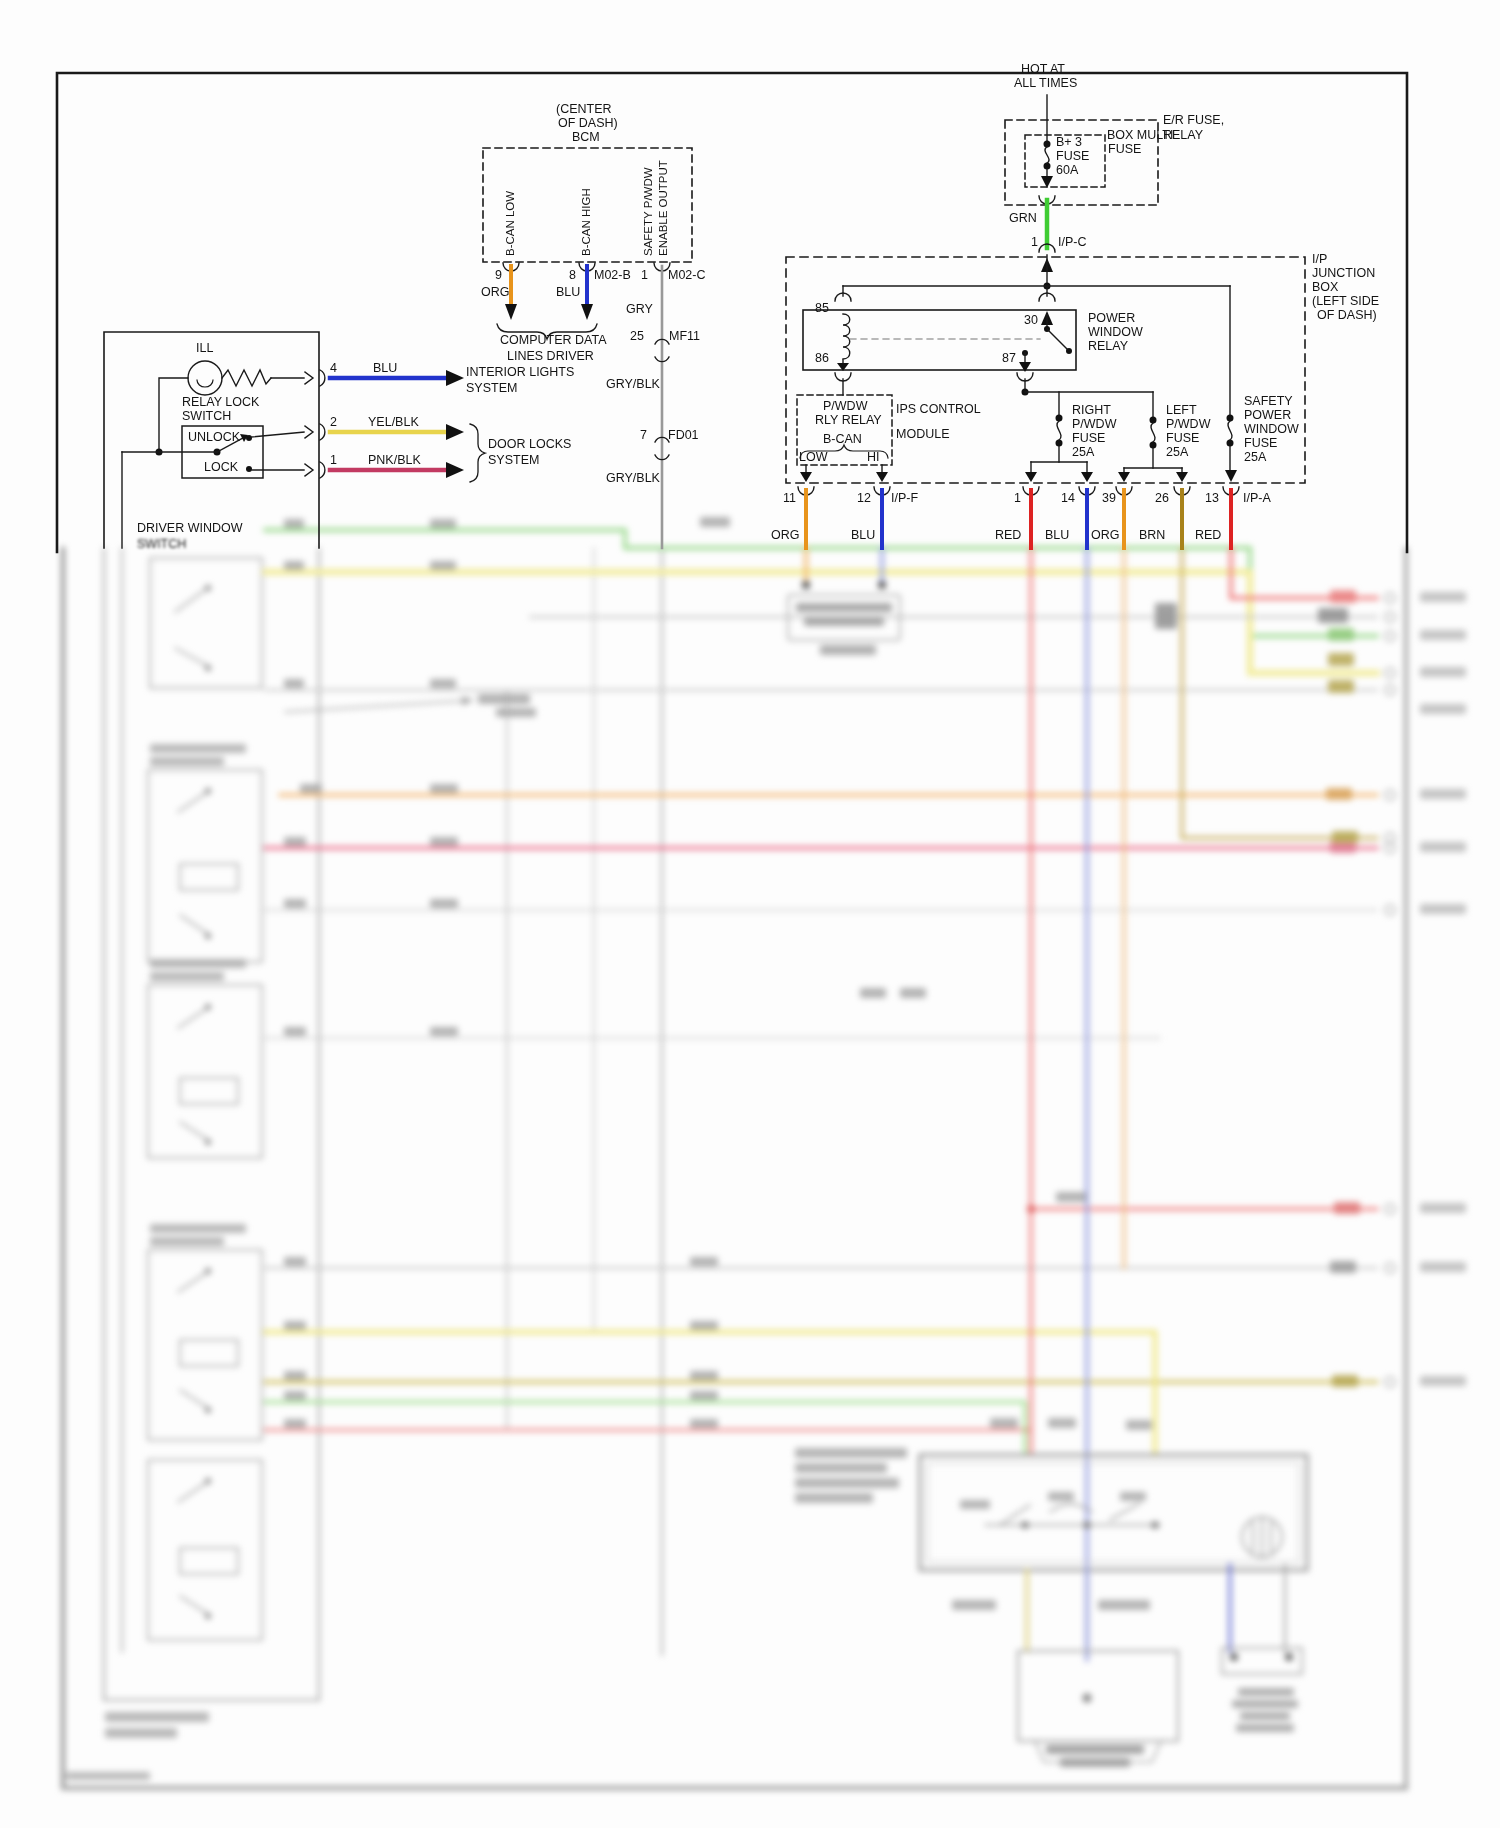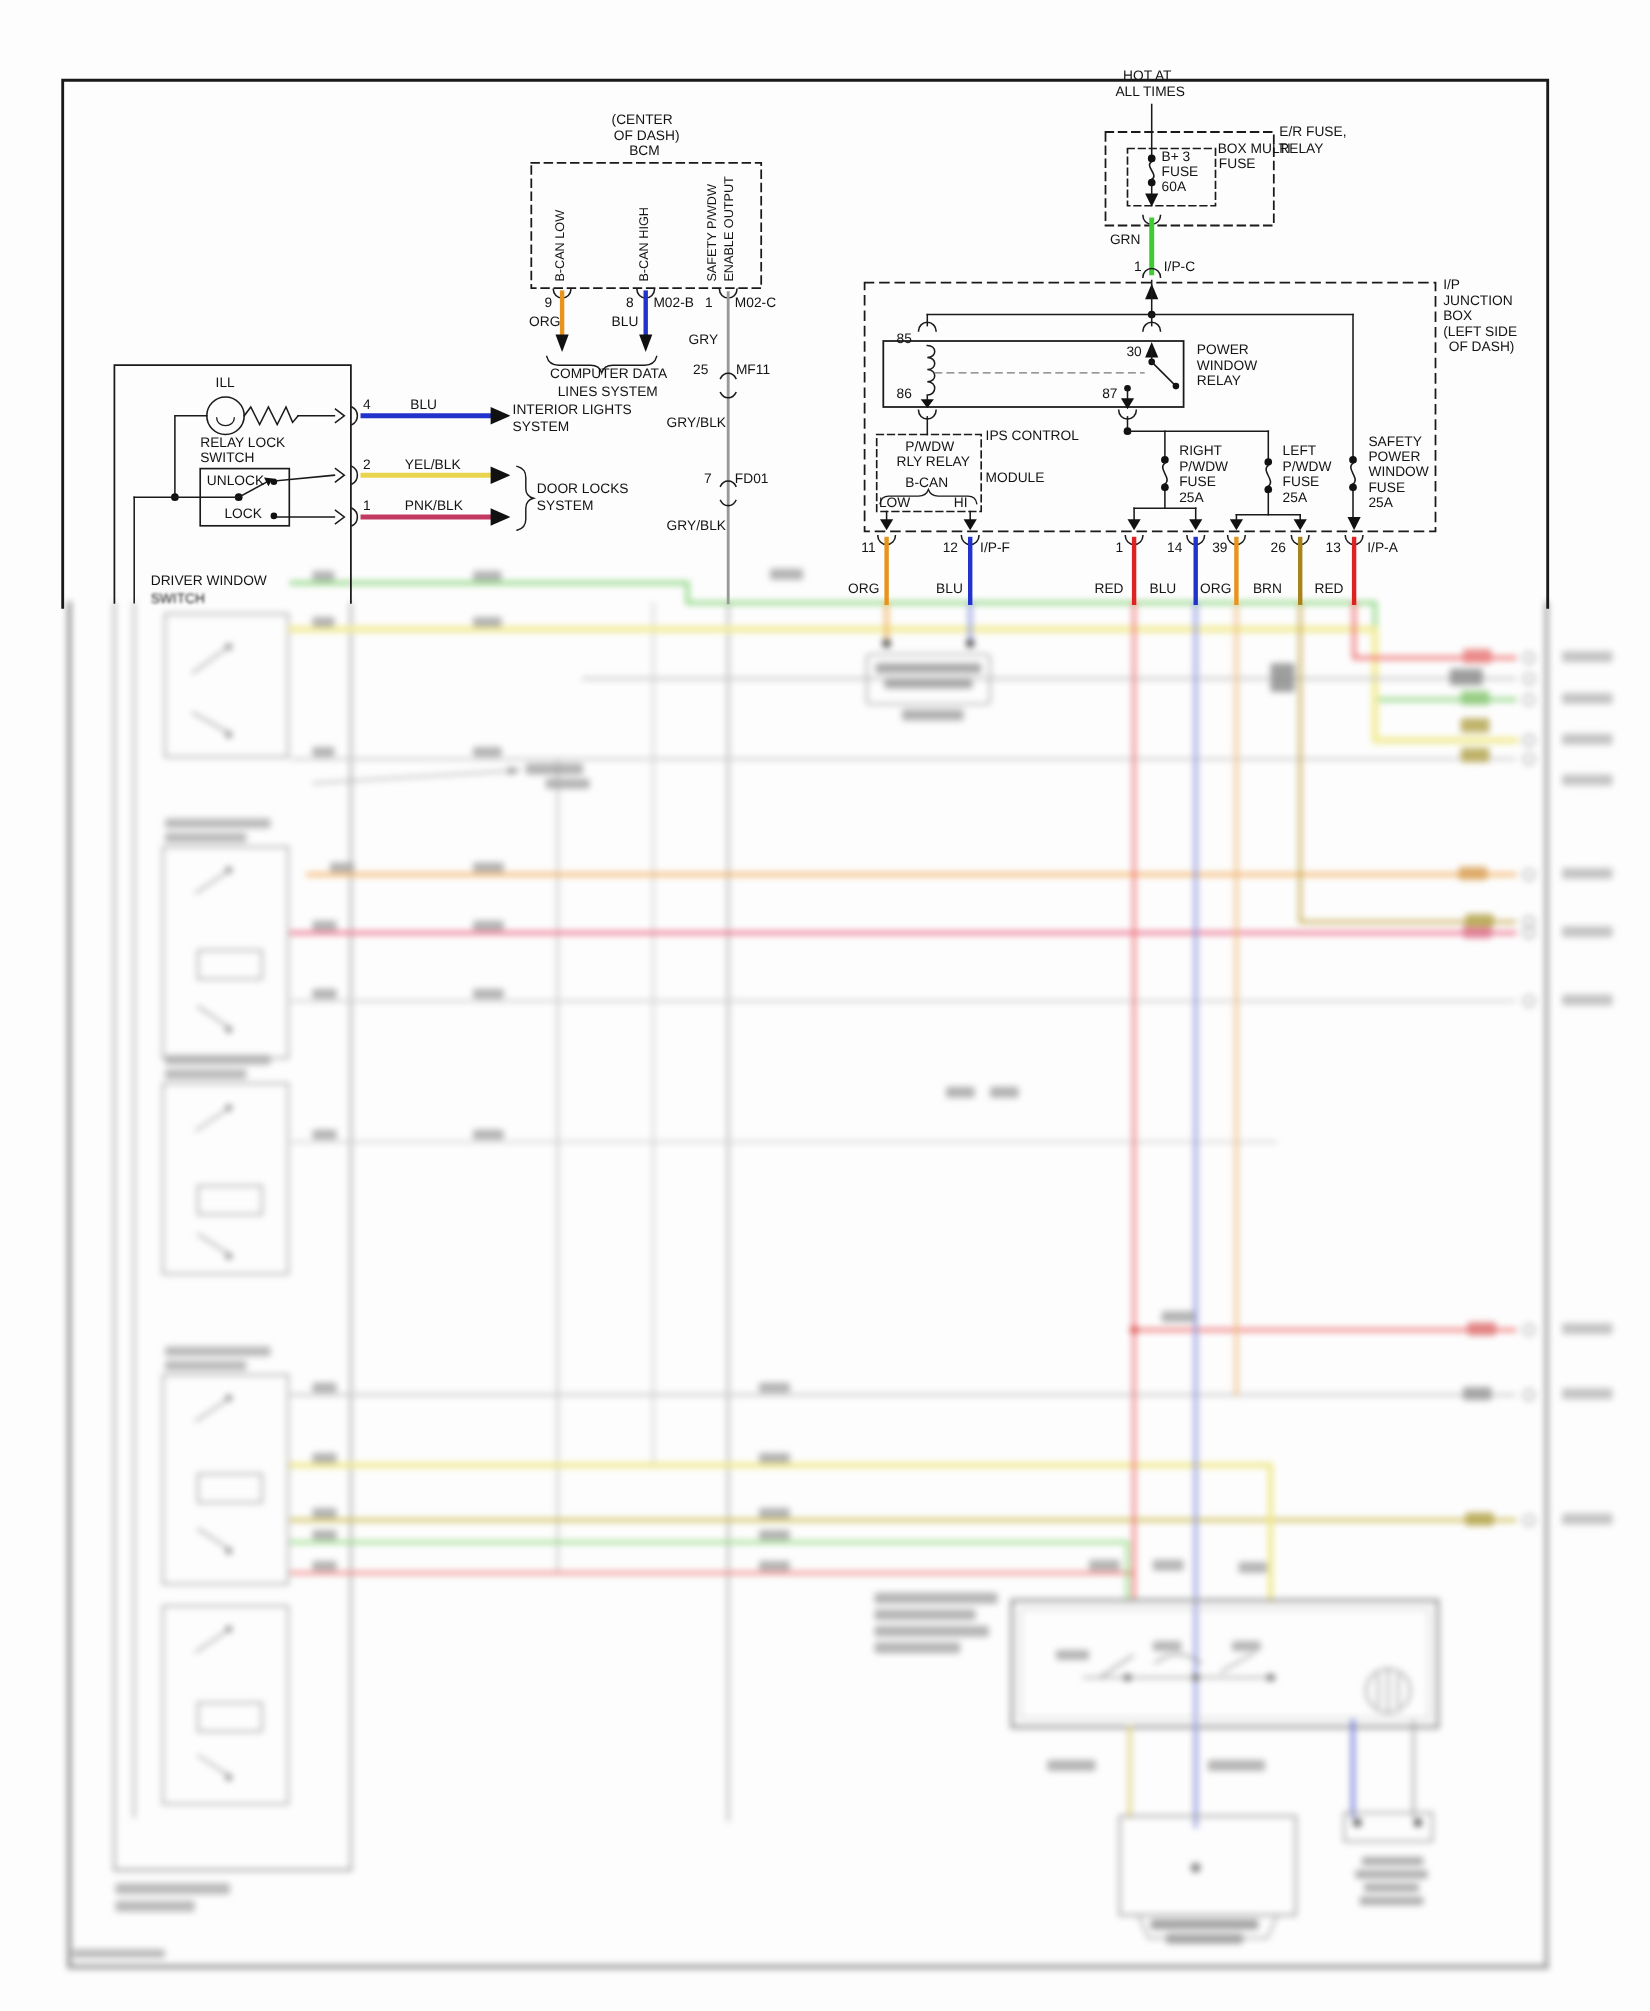--- a/index.html
+++ b/index.html
@@ -389,21 +389,21 @@
 <div class="v" style="left:642px;top:256px">SAFETY P/WDW</div>
 <div class="v" style="left:657px;top:256px">ENABLE OUTPUT</div>
 <div class="lbl" style="left:495px;top:269px">9</div>
 <div class="lbl" style="left:569px;top:269px">8</div>
 <div class="lbl" style="left:594px;top:269px">M02-B</div>
 <div class="lbl" style="left:641px;top:269px">1</div>
 <div class="lbl" style="left:668px;top:269px">M02-C</div>
 <div class="lbl" style="left:481px;top:286px">ORG</div>
 <div class="lbl" style="left:556px;top:286px">BLU</div>
 <div class="lbl" style="left:500px;top:334px">COMPUTER DATA</div>
-<div class="lbl" style="left:507px;top:350px">LINES SYSTEM</div>
+<div class="lbl" style="left:507px;top:350px">LINES DRIVER</div>
 <div class="lbl" style="left:626px;top:303px">GRY</div>
 <div class="lbl" style="left:630px;top:330px">25</div>
 <div class="lbl" style="left:669px;top:330px">MF11</div>
 <div class="lbl" style="left:606px;top:378px">GRY/BLK</div>
 <div class="lbl" style="left:640px;top:429px">7</div>
 <div class="lbl" style="left:668px;top:429px">FD01</div>
 <div class="lbl" style="left:606px;top:472px">GRY/BLK</div>
 
 <div class="lbl" style="left:1021px;top:63px">HOT AT</div>
 <div class="lbl" style="left:1014px;top:77px">ALL TIMES</div>
@@ -423,21 +423,21 @@
 <div class="lbl" style="left:1312px;top:281px">BOX</div>
 <div class="lbl" style="left:1312px;top:295px">(LEFT SIDE</div>
 <div class="lbl" style="left:1317px;top:309px">OF DASH)</div>
 <div class="lbl" style="left:815px;top:302px">85</div>
 <div class="lbl" style="left:1024px;top:314px">30</div>
 <div class="lbl" style="left:815px;top:352px">86</div>
 <div class="lbl" style="left:1002px;top:352px">87</div>
 <div class="lbl" style="left:1088px;top:312px">POWER</div>
 <div class="lbl" style="left:1088px;top:326px">WINDOW</div>
 <div class="lbl" style="left:1088px;top:340px">RELAY</div>
-<div class="lbl" style="left:896px;top:390px">IPS CONTROL</div>
+<div class="lbl" style="left:896px;top:403px">IPS CONTROL</div>
 <div class="lbl" style="left:896px;top:428px">MODULE</div>
 <div class="lbl" style="left:823px;top:400px">P/WDW</div>
 <div class="lbl" style="left:815px;top:414px">RLY RELAY</div>
 <div class="lbl" style="left:823px;top:433px">B-CAN</div>
 <div class="lbl" style="left:799px;top:451px">LOW</div>
 <div class="lbl" style="left:867px;top:451px">HI</div>
 <div class="lbl" style="left:1072px;top:404px">RIGHT</div>
 <div class="lbl" style="left:1072px;top:418px">P/WDW</div>
 <div class="lbl" style="left:1072px;top:432px">FUSE</div>
 <div class="lbl" style="left:1072px;top:446px">25A</div>

